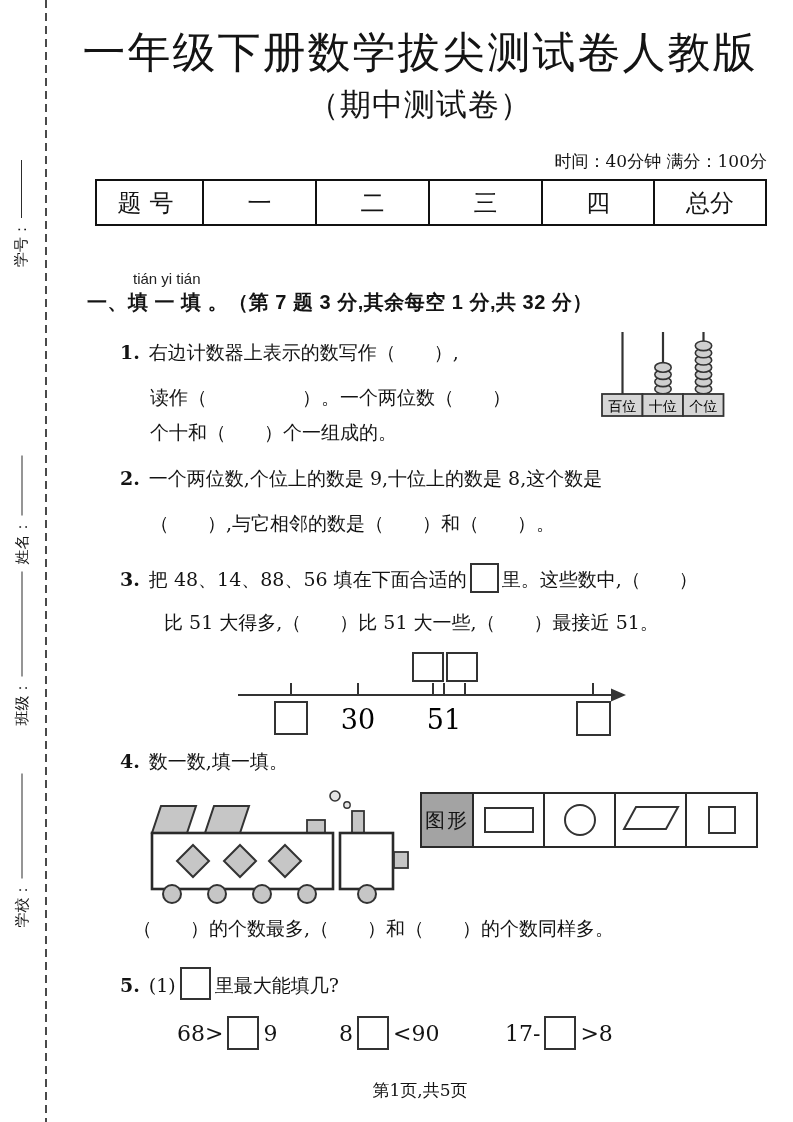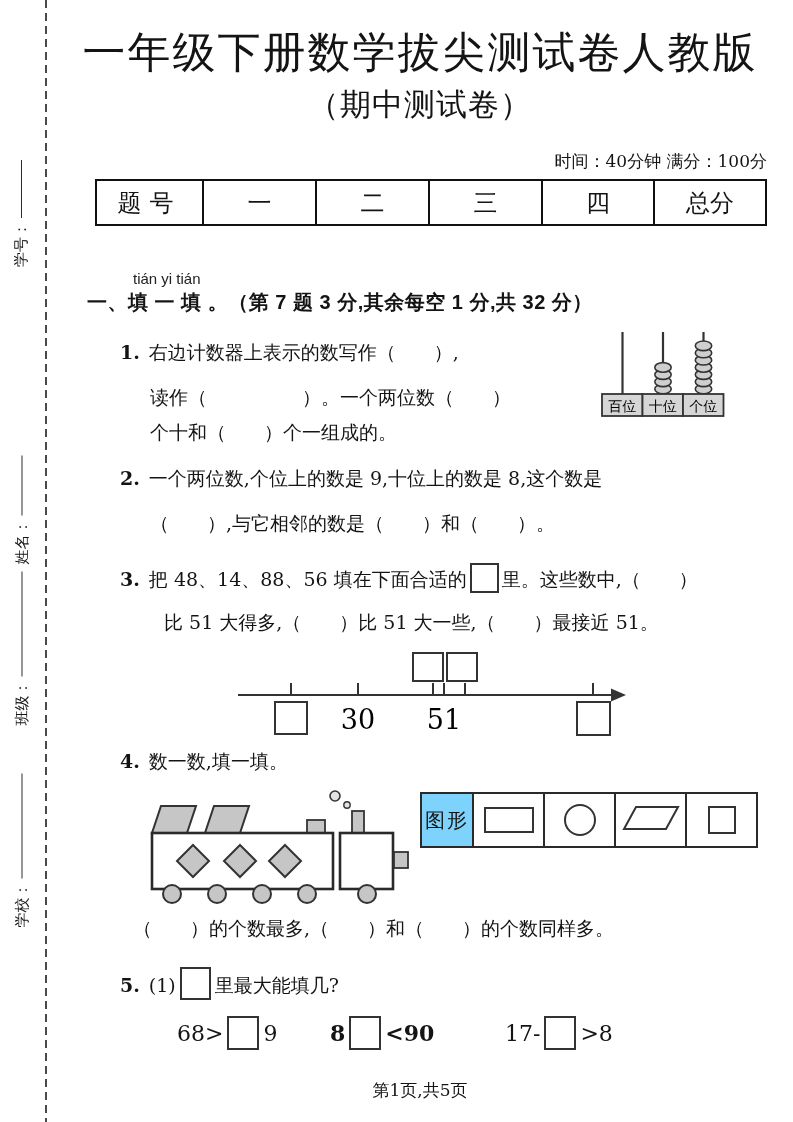--- a/index.html
+++ b/index.html
@@ -35,21 +35,21 @@
   
   .qline{font-size:19px;}
   .qnum{font-weight:700;margin-right:9px;}
   .inline-box{display:inline-block;width:25px;height:26px;border:2px solid #333;vertical-align:-7px;margin:0 3px;}
   .q5-box{display:inline-block;width:27px;height:29px;border:2px solid #333;vertical-align:-8px;margin:0 4px;}
   .expr{font-size:22px;}
   .expr-box{display:inline-block;width:28px;height:30px;border:2px solid #333;vertical-align:-9px;margin:0 4px;}
   
   .shape-table{position:absolute;left:420px;top:792px;border-collapse:collapse;table-layout:fixed;}
   .shape-table td{border:2.2px solid #2a2a2a;height:52px;text-align:center;vertical-align:middle;padding:0;}
-  .shape-table .lab{background:#7dd3fc;font-size:20px;letter-spacing:2px;}
+  .shape-table .lab{background:#a3a3a3;font-size:20px;letter-spacing:2px;}
   .shp-rect{width:46px;height:22px;border:2px solid #333;margin:0 auto;}
   .shp-circle{width:28px;height:28px;border:2px solid #333;border-radius:50%;margin:0 auto;}
   .shp-square{width:24px;height:24px;border:2px solid #333;margin:0 auto;}
   .footer{left:70px;top:1079px;width:700px;text-align:center;font-size:17px;}
   svg text{font-family:"DejaVu Serif",serif;}
 </style>
 </head>
 <body>
 
 <div class="margin-rule"></div>
@@ -215,20 +215,20 @@
 
 <div class="abs qline" style="left:133px;top:916px;">（　　）的个数最多,（　　）和（　　）的个数同样多。</div>
 
 <div class="abs qline" style="left:120px;top:967px;">
   <b class="qnum">5.</b><span>(1)</span><span class="q5-box"></span><span>里最大能填几?</span>
 </div>
 
 <div class="abs expr" style="left:177px;top:1016px;">
   <span>68&gt;</span><span class="expr-box"></span><span>9</span>
 </div>
-<div class="abs expr" style="left:330px;top:1016px;font-weight:bold;">
+<div class="abs expr" style="left:339px;top:1016px;">
   <span>8</span><span class="expr-box"></span><span>&lt;90</span>
 </div>
 <div class="abs expr" style="left:505px;top:1016px;">
   <span>17-</span><span class="expr-box"></span><span>&gt;8</span>
 </div>
 
 <div class="abs footer">第1页,共5页</div>
 
 </body></html>

